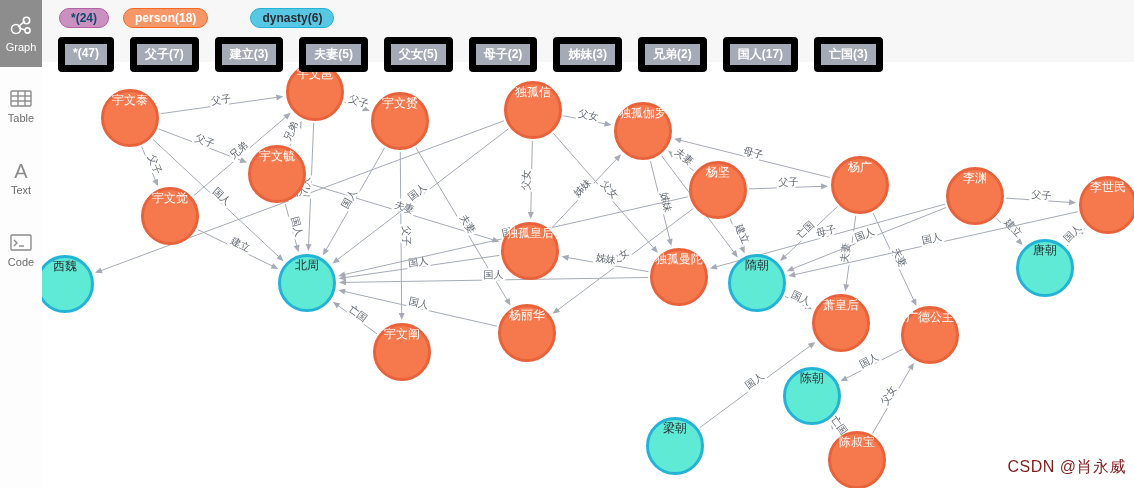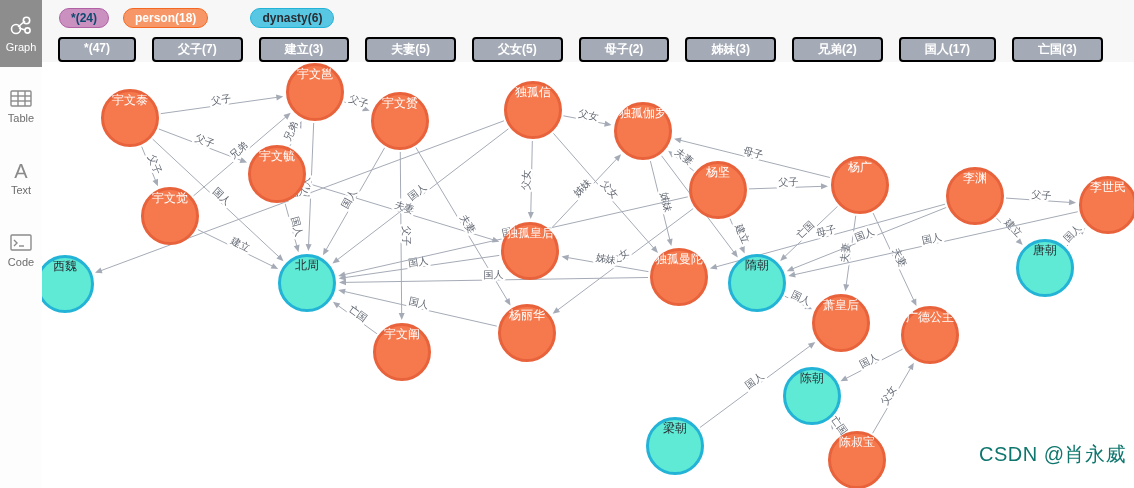--- a/index.html
+++ b/index.html
@@ -13,35 +13,35 @@
   .side-tab.active { background:#8d8d8d; color:#ffffff; height:67px; }
   .side-tab + .side-tab { margin-top:8px; }
   .side-tab svg { display:block; }
 
   
   #header { position:absolute; left:42px; top:0; width:1092px; height:62px; background:#f7f7f8; z-index:5; }
   .pill-row { display:flex; align-items:center; gap:14px; padding-left:17px; }
   #node-pills { padding-top:7px; height:29px; }
   #rel-pills { display:flex; gap:16px; padding-left:16px; padding-top:8px; }
   .node-pill { border-radius:11px; padding:2px 11px; font-size:12px; font-weight:bold; color:#fff; cursor:pointer; white-space:nowrap; }
-  .rel-pill { border-radius:4px; padding:2px 24px; font-size:12px; font-weight:bold; color:#fff; background:#A5ABB6; border:2px solid #000000; cursor:pointer; white-space:nowrap; }
+  .rel-pill { border-radius:4px; padding:2px 8px; font-size:12px; font-weight:bold; color:#fff; background:#A5ABB6; border:7px solid #000000; cursor:pointer; white-space:nowrap; }
 
   
   #edges-svg { position:absolute; left:0; top:0; width:1134px; height:488px; z-index:1; }
   #nodes-layer { position:absolute; left:0; top:0; width:1134px; height:488px; z-index:2; pointer-events:none; }
   .node { position:absolute; width:58px; height:58px; border-radius:50%; display:flex; align-items:flex-start; justify-content:center;
           font-size:12px; white-space:nowrap; cursor:pointer; pointer-events:auto; }
   .node.person  { background:#F6794E; border:3px solid #E8623B; color:#ffffff; }
   .node.dynasty { background:#5eead4; border:3px solid #23B3D7; color:#2A2C34; }
 
   .edge-line { stroke:#A5ABB6; stroke-width:1; fill:none; }
   .edge-arrow { fill:#A5ABB6; }
   .edge-label { font-size:10px; fill:#5f6570; paint-order:stroke; stroke:#ffffff; stroke-width:5px; stroke-linejoin:round; text-anchor:middle; }
 
-  #watermark { position:absolute; right:8px; bottom:20px; z-index:4; color:#0f766e; font-size:20px; letter-spacing:0.5px; }
+  #watermark { position:absolute; right:8px; bottom:10px; z-index:4; color:#7f1d1d; font-size:16px; letter-spacing:0.5px; }
 </style>
 </head>
 <body>
 
 <div id="app">
 
   <svg id="edges-svg">
       <g>
         <line x1="160.69831137552757" y1="113.68564272560153" x2="277.36981186225654" y2="97.2885669815207" class="edge-line"></line>
         <polygon points="283.3114205155845,96.45353008970164 276.7970621992781,100.39854412348784 275.96202530745904,94.45693547015993" class="edge-arrow"></polygon>

